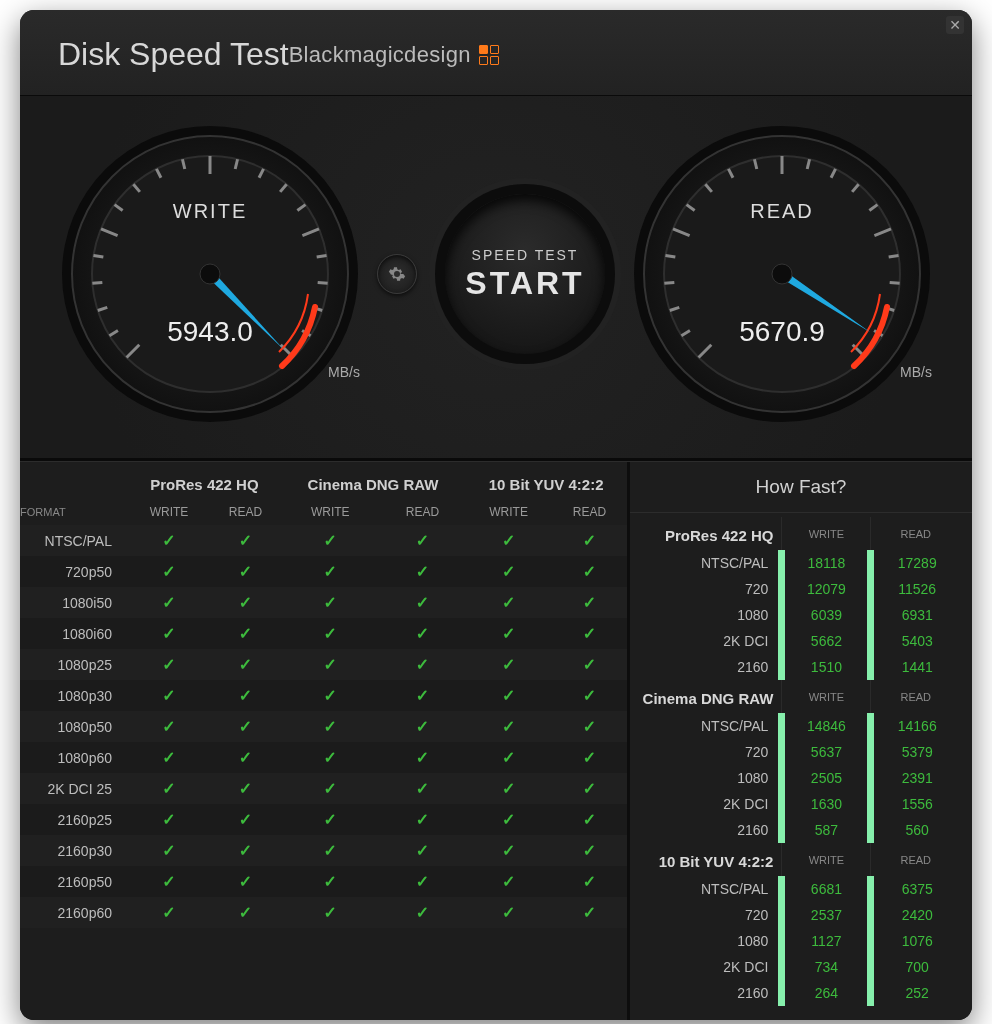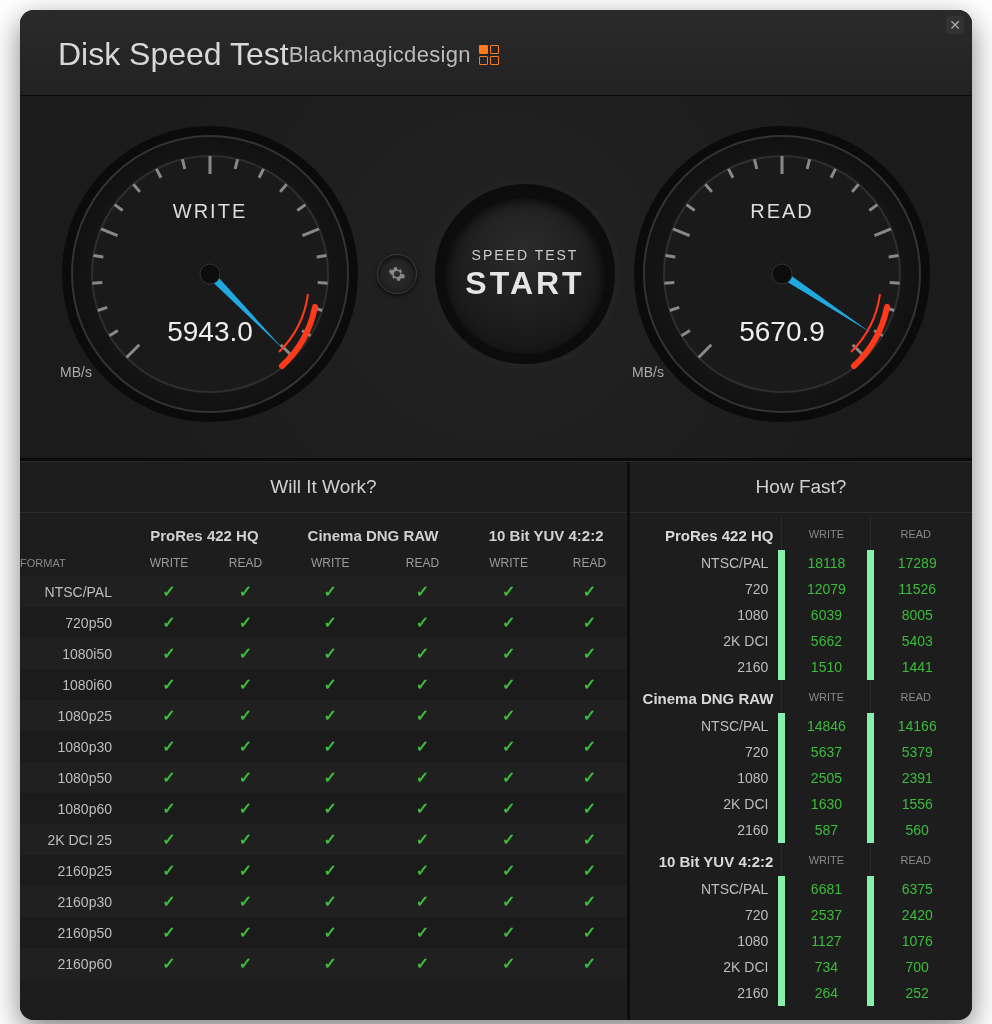--- a/index.html
+++ b/index.html
@@ -48,21 +48,21 @@
     background:
       radial-gradient(circle at 50% 50%, #222 0, #1b1b1b 80%),
       repeating-linear-gradient(45deg,#1a1a1a 0 2px,#202020 2px 4px);
     border-bottom:3px solid #0a0a0a;
     position:relative;
   }
   .gauge{position:relative;width:300px;height:300px}
   .gauge svg{width:100%;height:100%}
   .gauge-label{position:absolute;top:76px;left:0;right:0;text-align:center;color:#ddd;font-size:20px;letter-spacing:2px}
   .gauge-value{position:absolute;bottom:76px;left:0;right:0;text-align:center;color:#eee;font-size:28px;font-weight:400}
-  .gauge-unit{position:absolute;bottom:44px;left:0;right:0;text-align:left;color:#aaa;font-size:14px}
+  .gauge-unit{position:absolute;bottom:44px;left:0;right:0;text-align:right;color:#aaa;font-size:14px}
   .center-col{display:flex;flex-direction:row;align-items:center;gap:18px}
   .gear{
     width:40px;height:40px;border-radius:50%;
     background:radial-gradient(circle,#2e2e2e,#1a1a1a);
     border:1px solid #3a3a3a;display:flex;align-items:center;justify-content:center;
     color:#888;cursor:pointer;box-shadow:inset 0 2px 4px rgba(0,0,0,.6),0 2px 4px rgba(0,0,0,.6);
   }
   .start{
     width:180px;height:180px;border-radius:50%;
     background:radial-gradient(circle at 50% 35%,#2b2b2b,#111);
@@ -221,21 +221,20 @@
         <circle cx="150" cy="150" r="10" fill="#0c0c0c" stroke="#333"></circle>
       </svg>
       <div class="gauge-label">READ</div>
       <div class="gauge-value">5670.9</div>
       <div class="gauge-unit">MB/s</div>
     </div>
   </div>
 
   <div class="lower">
     <div class="panel panel-left">
-      <h3>Will It Work?</h3>
       <table class="wiw">
         <thead>
           <tr class="codec">
             <th class="fmt"></th>
             <th colspan="2">ProRes 422 HQ</th>
             <th colspan="2">Cinema DNG RAW</th>
             <th colspan="2">10 Bit YUV 4:2:2</th>
           </tr>
           <tr>
             <th class="fmt">FORMAT</th>
@@ -387,21 +386,21 @@
       <td class="num">17289</td>
               </tr>
               <tr>
                 <td class="lbl">720</td>
       <td class="num">12079</td>
       <td class="num">11526</td>
               </tr>
               <tr>
                 <td class="lbl">1080</td>
       <td class="num">6039</td>
-      <td class="num">8005</td>
+      <td class="num">6931</td>
               </tr>
               <tr>
                 <td class="lbl">2K DCI</td>
       <td class="num">5662</td>
       <td class="num">5403</td>
               </tr>
               <tr>
                 <td class="lbl">2160</td>
       <td class="num">1510</td>
       <td class="num">1441</td>

